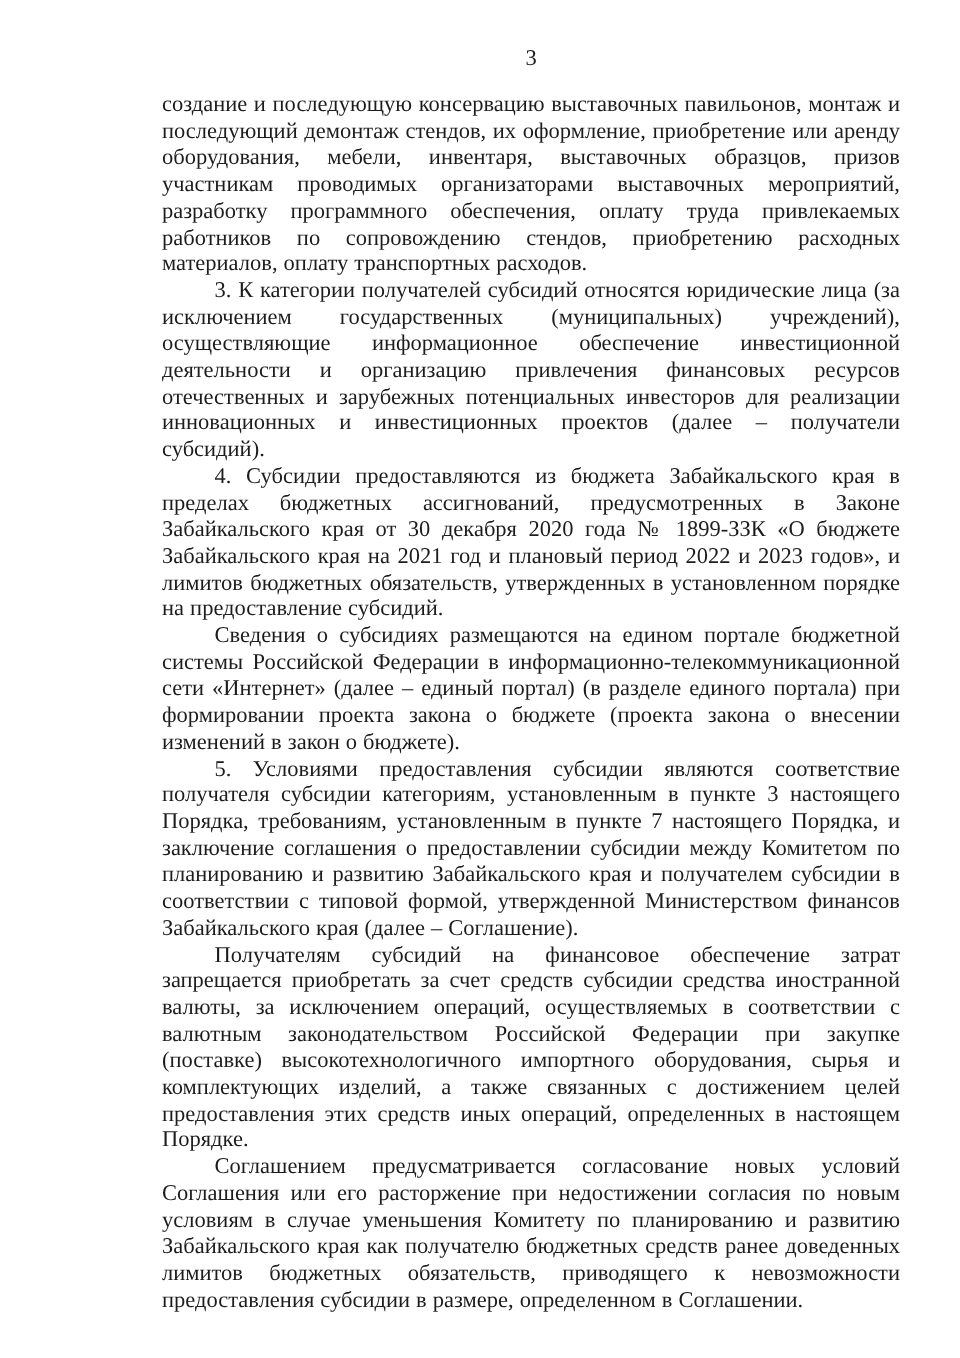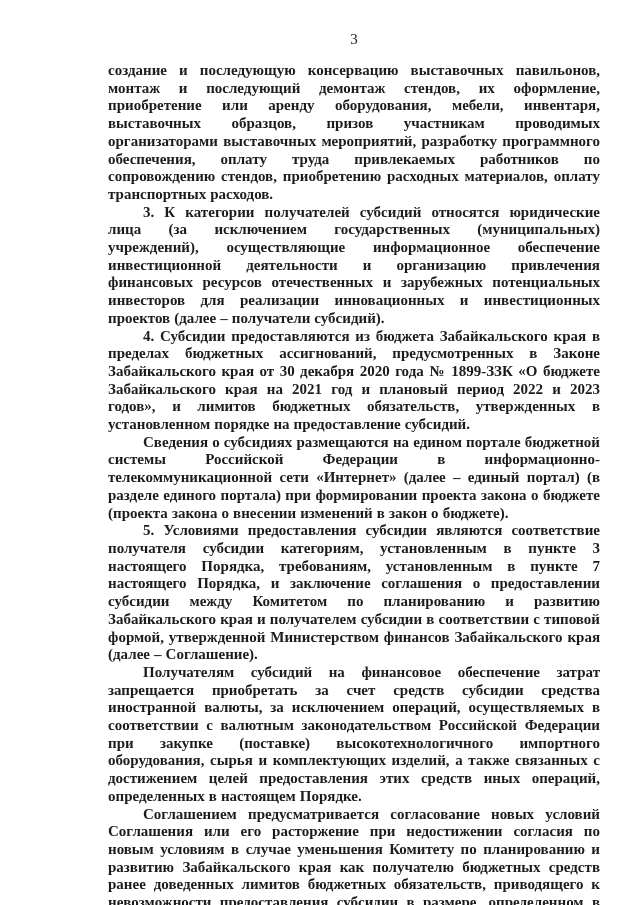--- a/index.html
+++ b/index.html
@@ -26,21 +26,20 @@
     margin: 0 0 14px 0;
   }
   .doc-body p {
     margin: 0;
     font-size: 15px;
     line-height: 17.7px;
     text-align: justify;
     text-justify: inter-word;
     hyphens: none;
     word-spacing: 0.3px;
-    font-weight: bold;
   }
   .doc-body p.indent {
     text-indent: 35px;
   }
 </style>
 </head>
 <body>
 
 <div class="page">
 

